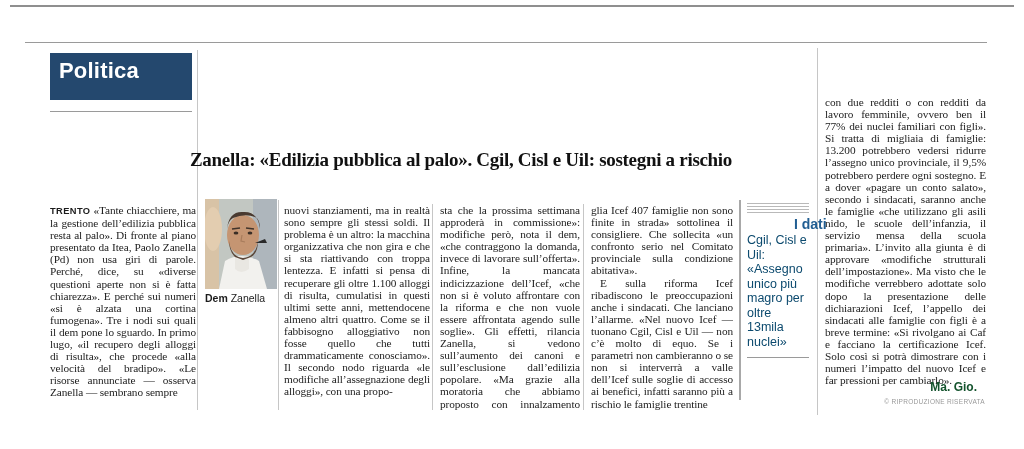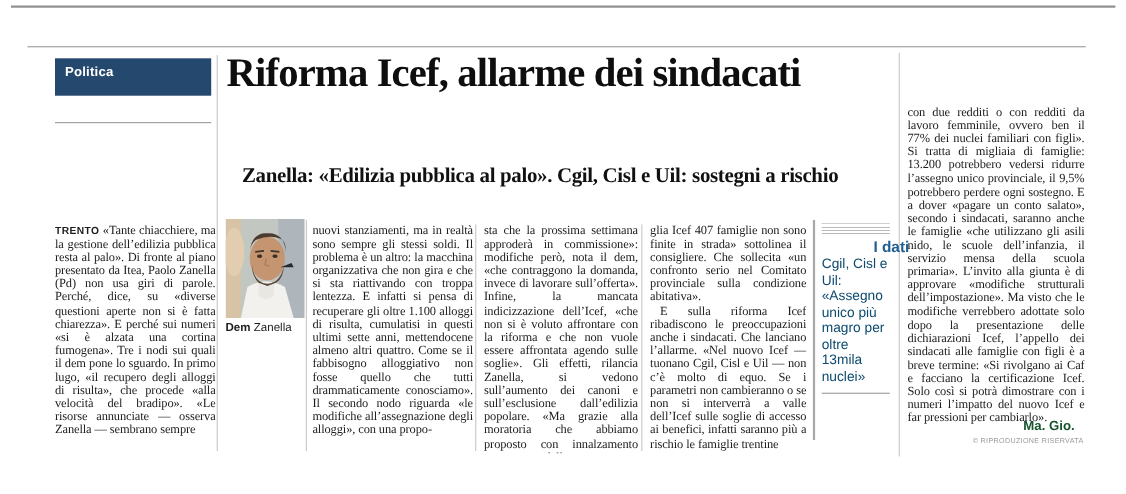--- a/index.html
+++ b/index.html
@@ -8,37 +8,37 @@
     background:#ffffff;
     font-family:"Liberation Serif","DejaVu Serif",serif;
     color:#1c1c1c;
   }
   .abs{position:absolute;}
   .hrule{background:#8f8f8f;}
   .vrule{background:#c6c6c6;width:1px;}
 
   
   .politica-box{
-    left:50px;top:53px;width:142px;height:34px;
+    left:50px;top:53px;width:142px;height:47px;
     background:#24486e;color:#ffffff;
     font-family:"Liberation Sans","DejaVu Sans",sans-serif;
-    font-weight:bold;font-size:12px;
+    font-weight:bold;font-size:22px;
     padding:5px 0 0 9px;box-sizing:border-box;
     letter-spacing:.2px;
   }
 
   
   .headline{
     left:206px;top:44px;width:610px;
     font-weight:bold;color:#0e0e0e;
     font-size:37px;line-height:46px;letter-spacing:-0.8px;
     white-space:nowrap;
   }
   .subhead{
-    left:220px;top:149px;width:612px;
+    left:190px;top:149px;width:612px;
     font-weight:bold;color:#111;
     font-size:19px;line-height:22px;letter-spacing:-0.3px;
     white-space:nowrap;
   }
 
   
   .bodycol{
     top:204px;height:208px;overflow:hidden;
     font-size:11.3px;line-height:12.1px;
     text-align:justify;letter-spacing:-0.1px;
@@ -106,21 +106,20 @@
 <div class="abs hrule" style="left:50px;top:111px;width:142px;height:1px;background:#9a9a9a;"></div>
 
 <div class="abs vrule" style="left:197px;top:50px;height:360px;"></div>
 <div class="abs vrule" style="left:278px;top:200px;height:210px;"></div>
 <div class="abs vrule" style="left:432px;top:204px;height:206px;"></div>
 <div class="abs vrule" style="left:583px;top:204px;height:206px;"></div>
 <div class="abs vrule" style="left:739px;top:200px;height:200px;width:2px;background:#a8a8a8;"></div>
 <div class="abs vrule" style="left:817px;top:48px;height:367px;"></div>
 
 <div class="abs headline">
-  <div>Riforma Icef, allarme dei sindacati</div>
 </div>
 <div class="abs subhead">Zanella: «Edilizia pubblica al palo». Cgil, Cisl e Uil: sostegni a rischio</div>
 
 <div class="abs bodycol col1">
   <p><span class="dateline">TRENTO</span><span>«Tante chiacchiere, ma la gestione dell’edilizia pubblica resta al palo». Di fronte al piano presentato da Itea, Paolo Zanella (Pd) non usa giri di parole. Perché, dice, su «diverse questioni aperte non si è fatta chiarezza». E perché sui numeri «si è alzata una cortina fumogena». Tre i nodi sui quali il dem pone lo sguardo. In primo lugo, «il recupero degli alloggi di risulta», che procede «alla velocità del bradipo». «Le risorse annunciate — osserva Zanella — sembrano sempre</span></p>
 </div>
 
 <div class="abs photo-wrap">
   <svg width="72" height="90" viewBox="0 0 72 90">
     <rect x="0" y="0" width="72" height="90" fill="#c2c7c2"></rect>

